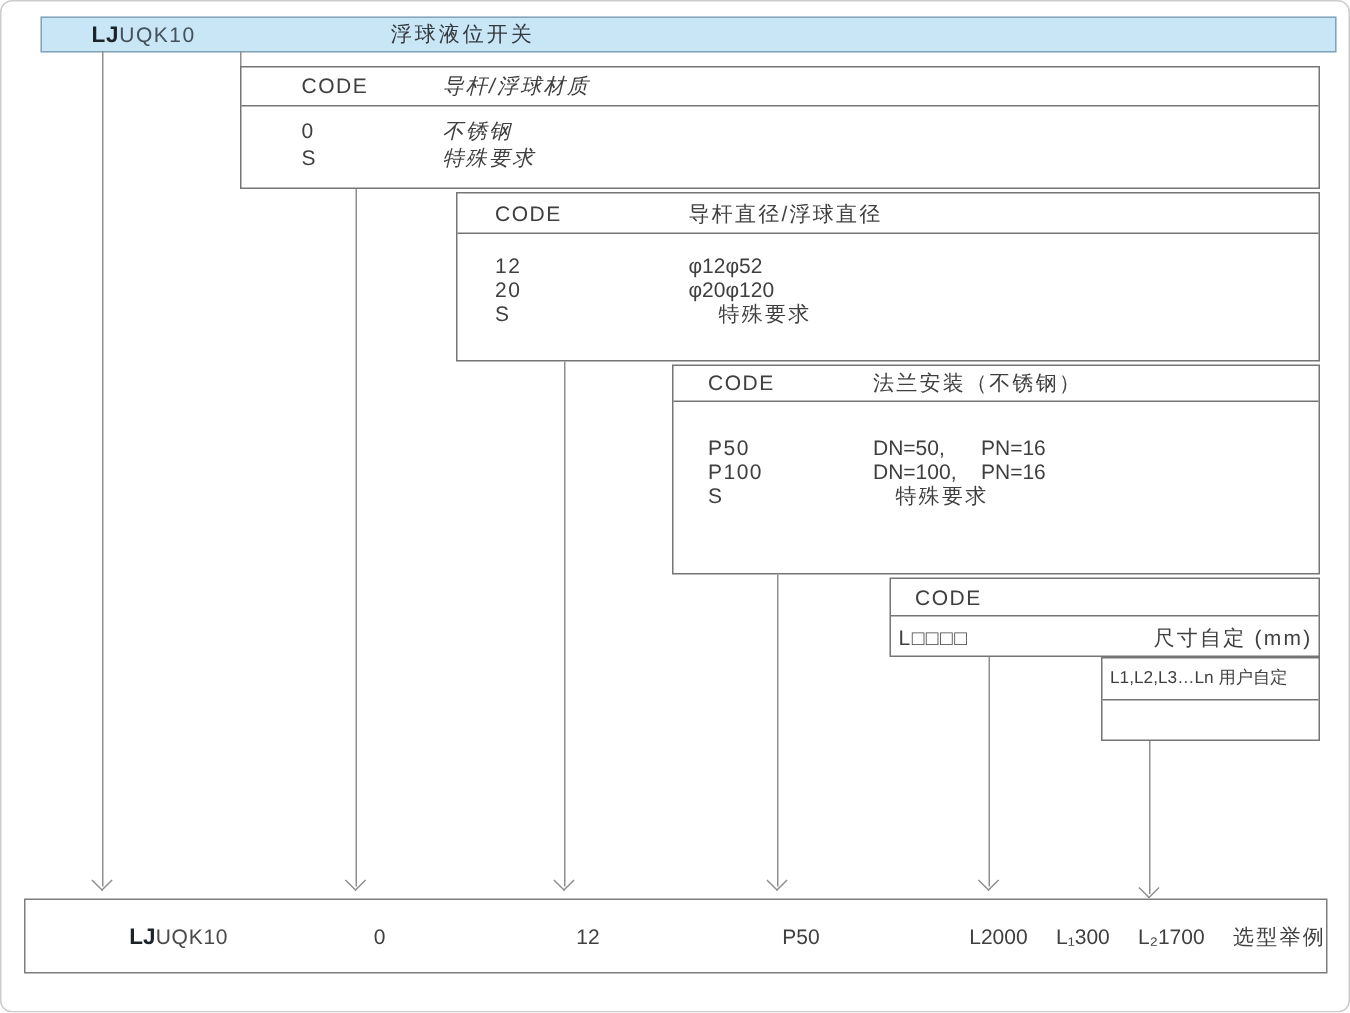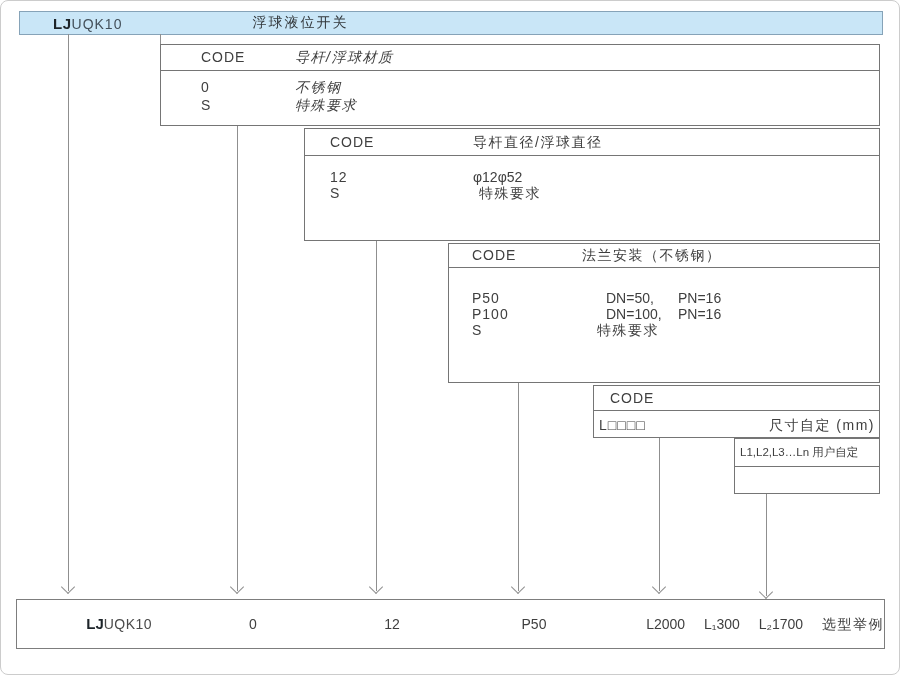--- a/index.html
+++ b/index.html
@@ -4,21 +4,21 @@
 <style>
   html,body{margin:0;padding:0;background:#ffffff;}
   .page{
     position:relative;width:898px;height:673px;background:#ffffff;
     border:1px solid #cccccc;border-radius:8px;overflow:hidden;
     font-family:"Liberation Sans","DejaVu Sans",sans-serif;
     color:#3f3f3f;font-size:14px;
   }
   
   .topbar{
-    position:absolute;left:18px;top:10px;width:862px;height:22px;
+    position:absolute;left:26px;top:10px;width:862px;height:22px;
     background:#c9e6f7;border:1px solid #86a3b8;
     display:flex;align-items:center;
   }
   .topbar .model{margin-left:33px;white-space:nowrap;}
   .topbar .model b{font-size:15px;color:#1d2429;letter-spacing:.5px;}
   .topbar .model .sfx{color:#44505a;letter-spacing:1px;}
   .topbar .ptitle{margin-left:130px;letter-spacing:2px;color:#33383c;}
   
   .box{position:absolute;background:#ffffff;border:1px solid #757575;box-sizing:border-box;}
   .hdr{position:relative;border-bottom:1px solid #757575;}
@@ -29,28 +29,28 @@
   .row{position:relative;}
   .b1{left:159px;top:43px;width:720px;height:82px;}
   .b1 .hdr{height:25px;line-height:25px;}
   .b1 .body{padding-top:7px;}
   .b1 .row{height:18px;line-height:18px;}
   .b1 .c{left:40px;} .b1 .d{left:134px;font-style:italic;}
   .b2{left:303px;top:127px;width:576px;height:113px;}
   .b2 .hdr{height:26px;line-height:26px;}
   .b2 .body{padding-top:13px;}
   .b2 .row{height:16px;line-height:16px;}
-  .b2 .c{left:25px;} .b2 .d{left:168px;}
+  .b2 .c{left:25px;} .b2 .d{left:154px;}
   .b2 .row.ind .d{left:174px;}
   .b3{left:447px;top:242px;width:432px;height:140px;}
   .b3 .hdr{height:23px;line-height:23px;}
   .b3 .body{padding-top:22px;}
   .b3 .row{height:16px;line-height:16px;}
   .b3 .c{left:23px;} .b3 .d{left:133px;}
-  .b3 .dn{display:inline-block;min-width:72px;margin-left:24px;}
+  .b3 .dn{display:inline-block;min-width:72px;}
   .b3 .row.ind .d{left:148px;}
   .b4{left:592px;top:384px;width:287px;height:53px;}
   .b4 .hdr{height:24px;line-height:24px;}
   .b4 .c{left:16px;}
   .b4 .hdr .d{left:auto;right:10px;}
   .b4 .row{height:28px;line-height:28px;}
   .b4 .row .c{left:5px;letter-spacing:1px;}
   .b4 .row .d{left:auto;right:4px;}
   .b5{left:733px;top:437px;width:146px;height:56px;font-size:11.5px;}
   .b5 .row{height:28px;line-height:28px;padding-left:5px;white-space:nowrap;letter-spacing:0;}
@@ -110,20 +110,24 @@
   <div class="box b2">
     <div class="hdr">
       <span class="c">CODE</span>
       <span class="d cn">导杆直径/浮球直径</span>
     </div>
     <div class="body">
       <div class="row">
         <span class="c">12</span>
         <span class="d">φ12φ52</span>
       </div>
+      <div class="row">
+        <span class="c">20</span>
+        <span class="d">φ20φ120</span>
+      </div>
       <div class="row ind">
         <span class="c">S</span>
         <span class="d cn">特殊要求</span>
       </div>
     </div>
   </div>
 
   <div class="box b3">
     <div class="hdr">
       <span class="c">CODE</span>

